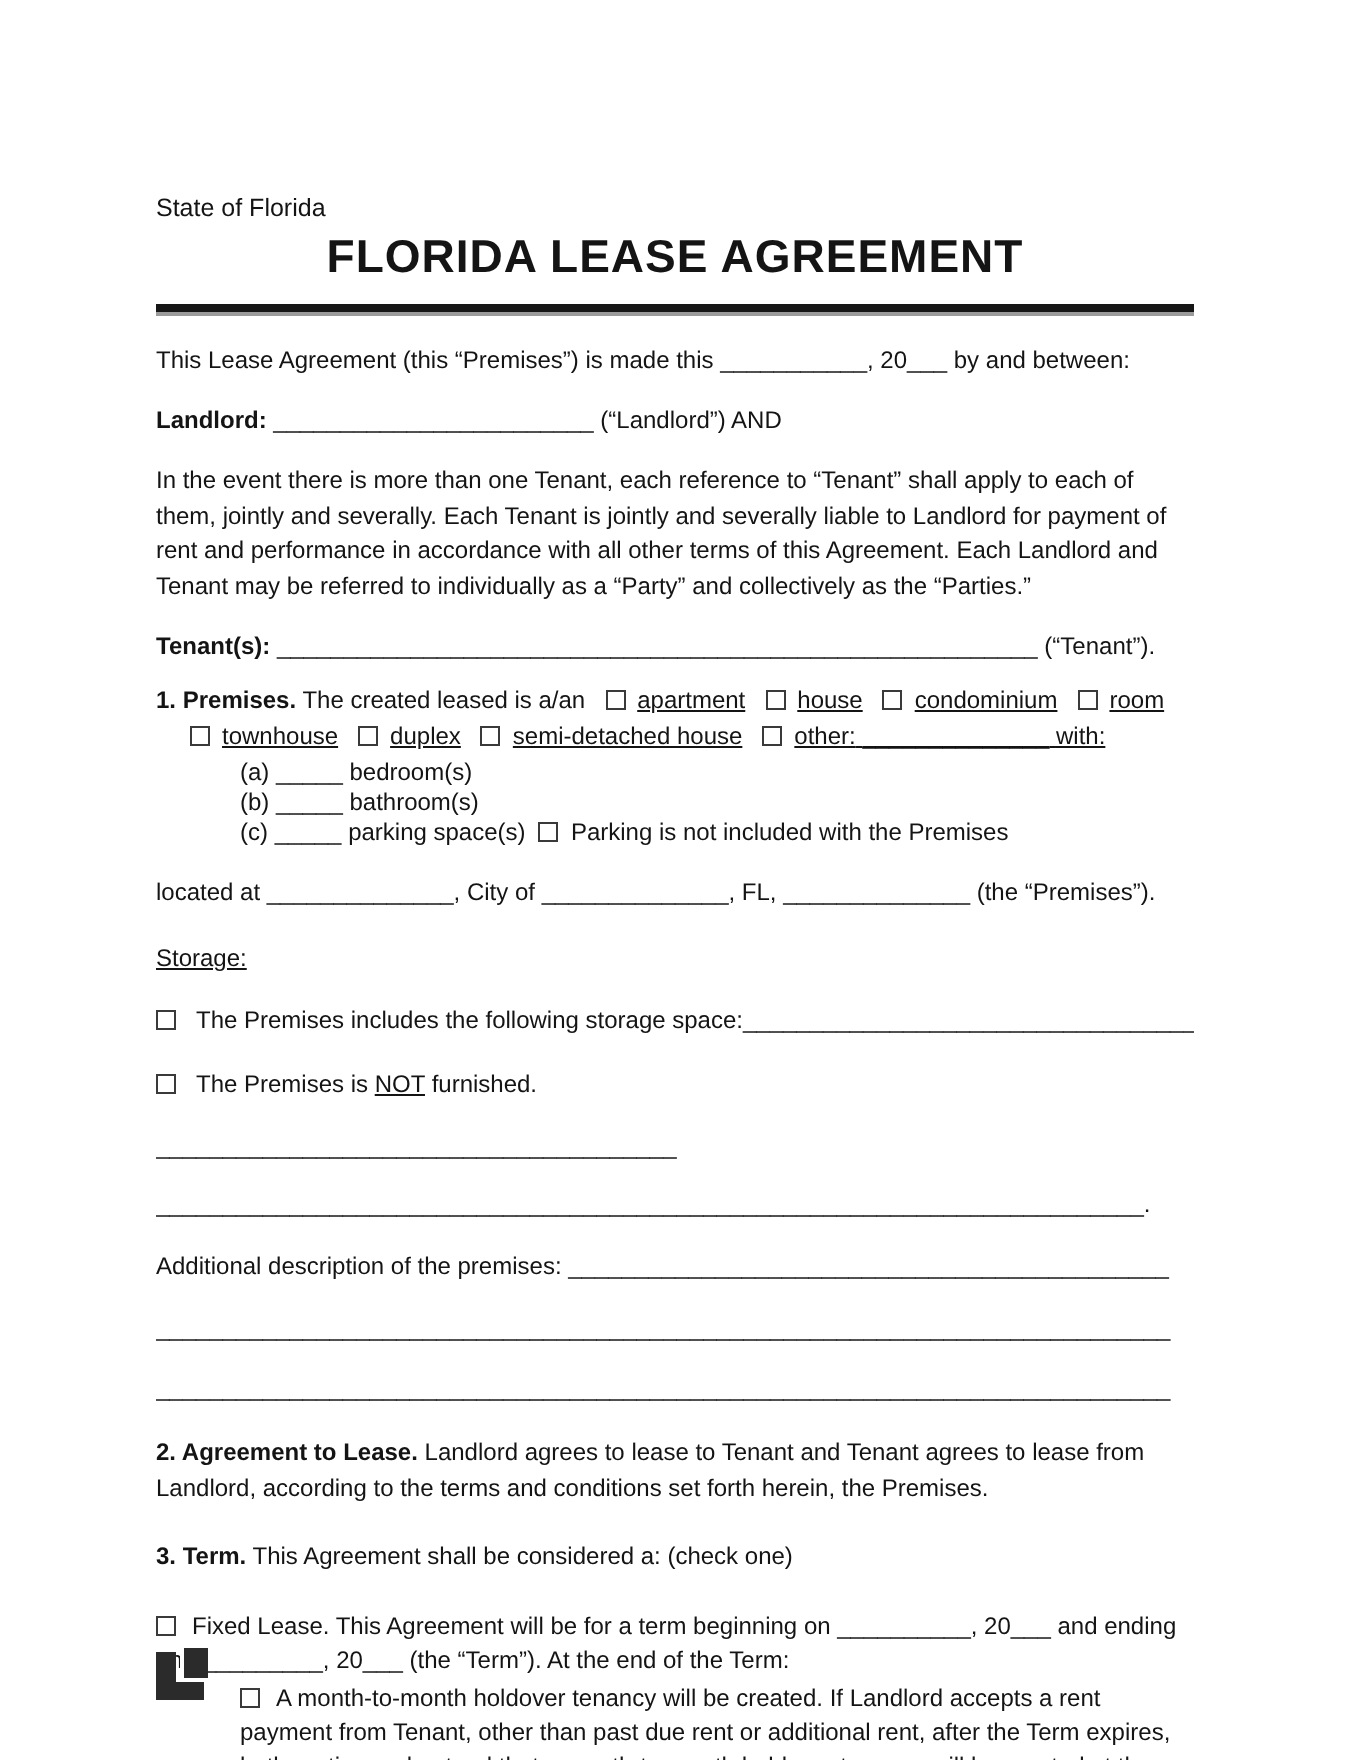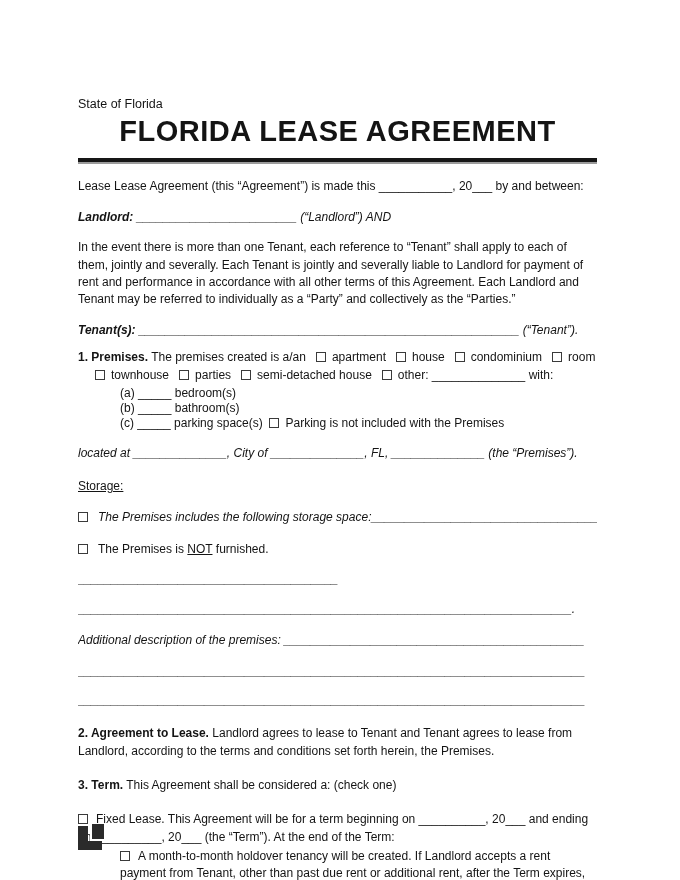--- a/index.html
+++ b/index.html
@@ -4,65 +4,65 @@
 <style>
   html,body{margin:0;padding:0;background:#fff;}
   body{width:680px;height:880px;font-family:"Liberation Sans",sans-serif;color:#141414;
        font-size:12px;line-height:1.45;-webkit-font-smoothing:antialiased;}
   .page{position:relative;width:680px;height:880px;box-sizing:border-box;
         padding:75px 83px 0 78px;background:#fff;overflow:hidden;}
   p{margin:0;}
   .b{font-weight:bold;}
   .u{text-decoration:underline;}
   .state{font-size:12.5px;margin-top:20px;}
-  .title{font-size:29px;font-weight:bold;text-align:center;letter-spacing:.5px;
+  .title{font-size:23px;font-weight:bold;text-align:center;letter-spacing:.5px;
          line-height:1.15;margin-top:2px;}
   .rule{height:4px;background:#161616;border-bottom:2px solid #9b9b9b;margin-top:10px;}
   .mt2{margin-top:2px;}  .mt8{margin-top:8px;}   .mt10{margin-top:10px;}
   .mt12{margin-top:12px;}.mt13{margin-top:13px;} .mt14{margin-top:14px;}
   .mt16{margin-top:17px;}
-  .nowrap{white-space:nowrap;overflow:hidden;font-style:italic;}
+  .nowrap{white-space:nowrap;overflow:hidden;}
   .ind17{padding-left:17px;}
   .ind42{padding-left:42px;}
   .cb{display:inline-block;width:10px;height:10px;border:1px solid #3a3a3a;
       background:#fff;vertical-align:-1px;margin-right:6px;box-sizing:border-box;}
   .mr10{margin-right:10px;}
   .mr8{margin-right:8px;}
-  .opt{margin-left:10px;white-space:nowrap;}
+  .opt{margin-left:10px;white-space:nowrap;text-decoration:underline;}
   .abc{padding-left:42px;line-height:1.26;margin-top:2px;}
   .group{line-height:1.3;}
   .group > div{margin-top:16px;}
   .blankline{line-height:1.15;margin-top:1px;}
   .holdover{line-height:1.42;}
   .logo{position:absolute;left:78px;top:824px;width:25px;height:26px;}
   .lg-vert{position:absolute;left:0;top:2px;width:10px;height:24px;background:#2b2b2b;}
   .lg-horiz{position:absolute;left:0;bottom:0;width:24px;height:9px;background:#2b2b2b;}
   .lg-sq{position:absolute;left:12px;top:0;width:12px;height:15px;background:#2b2b2b;
          border-left:2px solid #fff;border-bottom:2px solid #fff;box-sizing:content-box;}
 </style>
 </head>
 <body>
 
 <div class="page">
 
   <div class="state">State of Florida</div>
   <div class="title">FLORIDA LEASE AGREEMENT</div>
   <div class="rule"></div>
 
-  <p class="mt14">Lease Lease Agreement (this “Agreement”) is made this ___________, 20___ by and between:</p>
+  <p class="mt14">This Lease Agreement (this “Premises”) is made this ___________, 20___ by and between:</p>
 
   <p class="mt13 nowrap"><span class="b">Landlord:</span><span> ________________________ (“Landlord”) AND</span></p>
 
   <p class="mt13">In the event there is more than one Tenant, each reference to “Tenant” shall apply to each of them, jointly and severally. Each Tenant is jointly and severally liable to Landlord for payment of rent and performance in accordance with all other terms of this Agreement. Each Landlord and Tenant may be referred to individually as a “Party” and collectively as the “Parties.”</p>
 
   <p class="mt13 nowrap"><span class="b">Tenant(s):</span><span> _________________________________________________________ (“Tenant”).</span></p>
 
-  <p class="mt10"><span class="b">1. Premises.</span> <span>The premises created is a/an</span><span class="opt"><span class="cb"></span><span>apartment</span></span><span class="opt"><span class="cb"></span><span>house</span></span><span class="opt"><span class="cb"></span><span>condominium</span></span><span class="opt"><span class="cb"></span><span>room</span></span></p>
+  <p class="mt10"><span class="b">1. Premises.</span> <span>The created leased is a/an</span><span class="opt"><span class="cb"></span><span>apartment</span></span><span class="opt"><span class="cb"></span><span>house</span></span><span class="opt"><span class="cb"></span><span>condominium</span></span><span class="opt"><span class="cb"></span><span>room</span></span></p>
 
-  <p class="ind17"><span class="opt" style="margin-left:0"><span class="cb"></span><span>townhouse</span></span><span class="opt"><span class="cb"></span><span>parties</span></span><span class="opt"><span class="cb"></span><span>semi-detached house</span></span><span class="opt"><span class="cb"></span><span>other:</span> <span>______________</span> <span>with:</span></span></p>
+  <p class="ind17"><span class="opt" style="margin-left:0"><span class="cb"></span><span>townhouse</span></span><span class="opt"><span class="cb"></span><span>duplex</span></span><span class="opt"><span class="cb"></span><span>semi-detached house</span></span><span class="opt"><span class="cb"></span><span>other:</span> <span>______________</span> <span>with:</span></span></p>
 
   <div class="abc">
     <div><span>(a)</span> <span>_____</span> <span>bedroom(s)</span></div>
     <div><span>(b)</span> <span>_____</span> <span>bathroom(s)</span></div>
     <div><span>(c)</span> <span>_____</span> <span>parking space(s)</span>&nbsp; <span class="cb"></span><span>Parking is not included with the Premises</span></div>
   </div>
 
   <p class="mt14 nowrap">located at ______________, City of ______________, FL, ______________ (the “Premises”).</p>
 
   <div class="group mt12">

